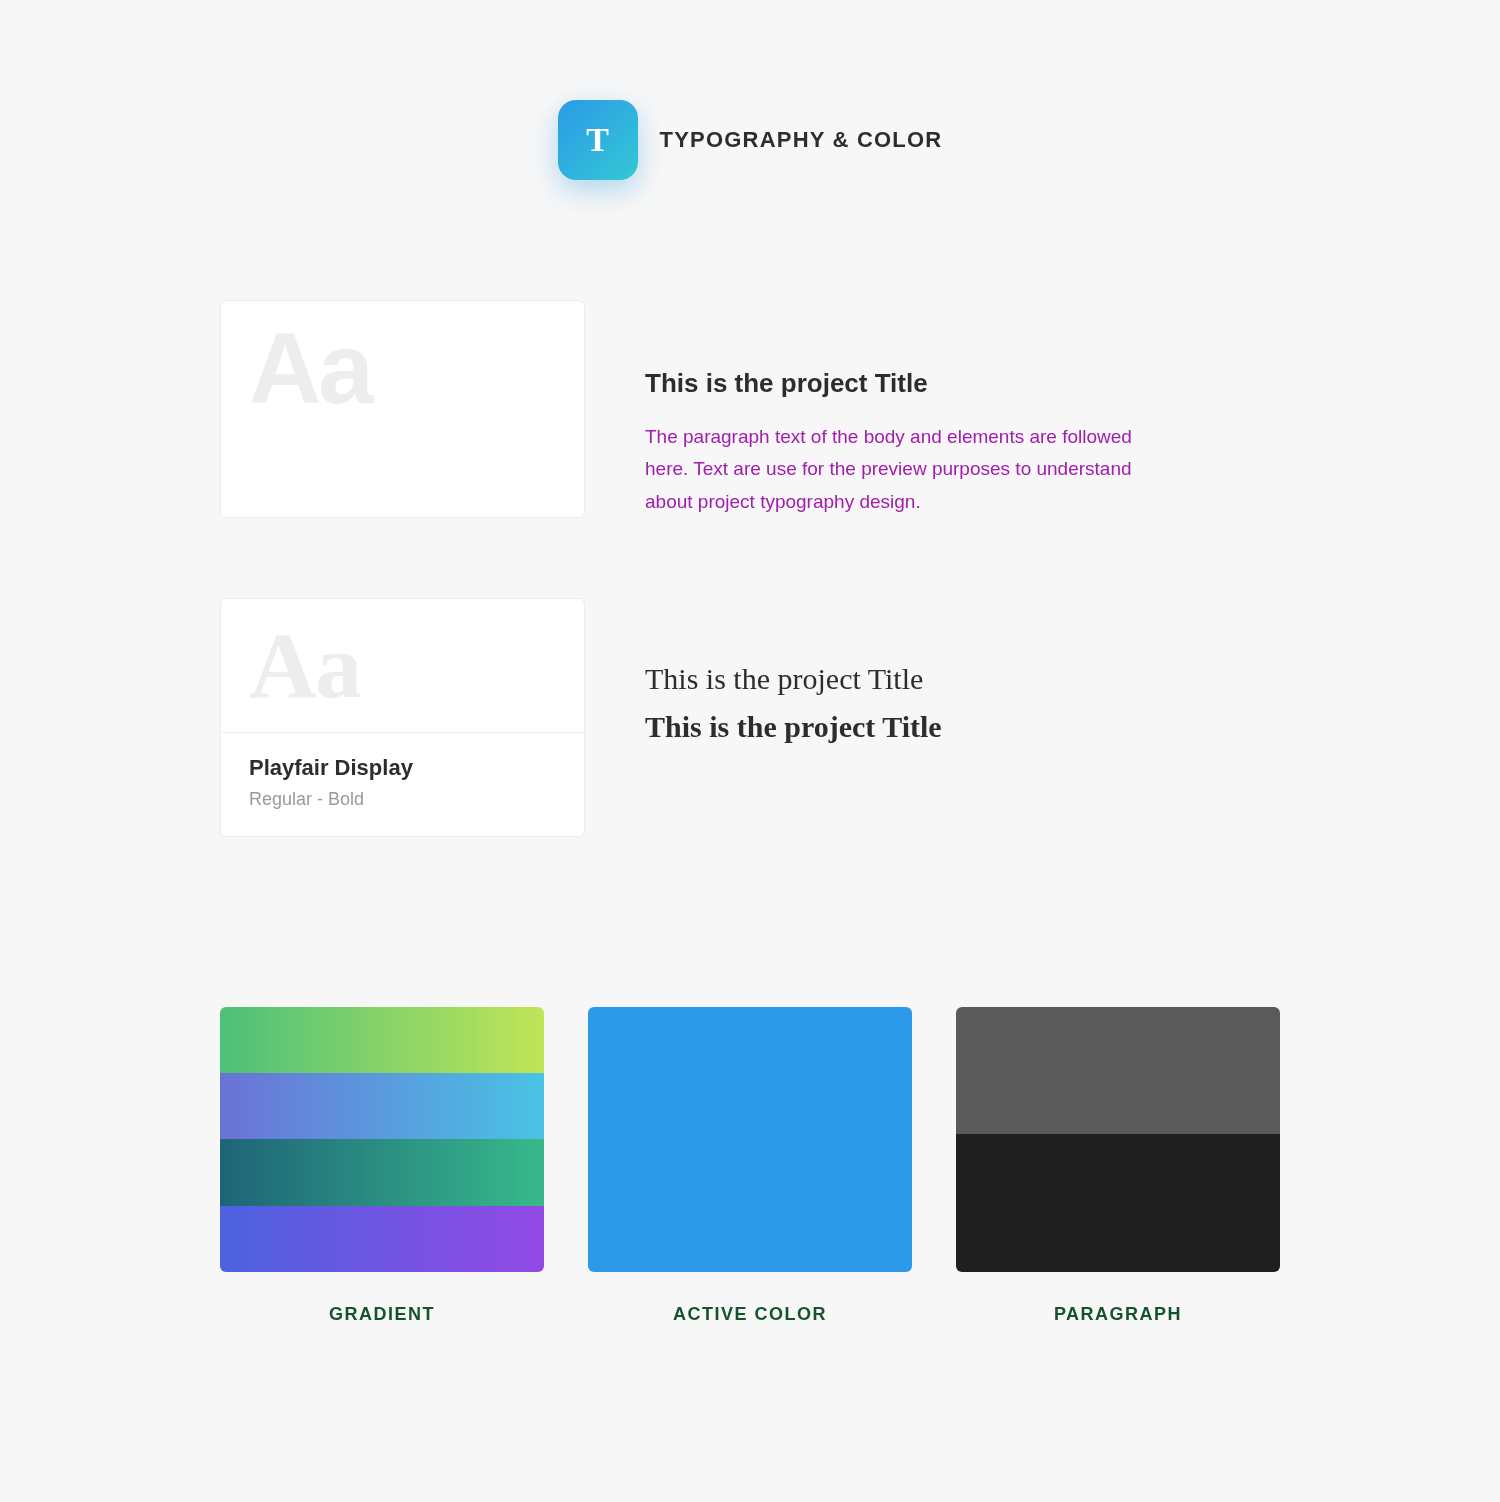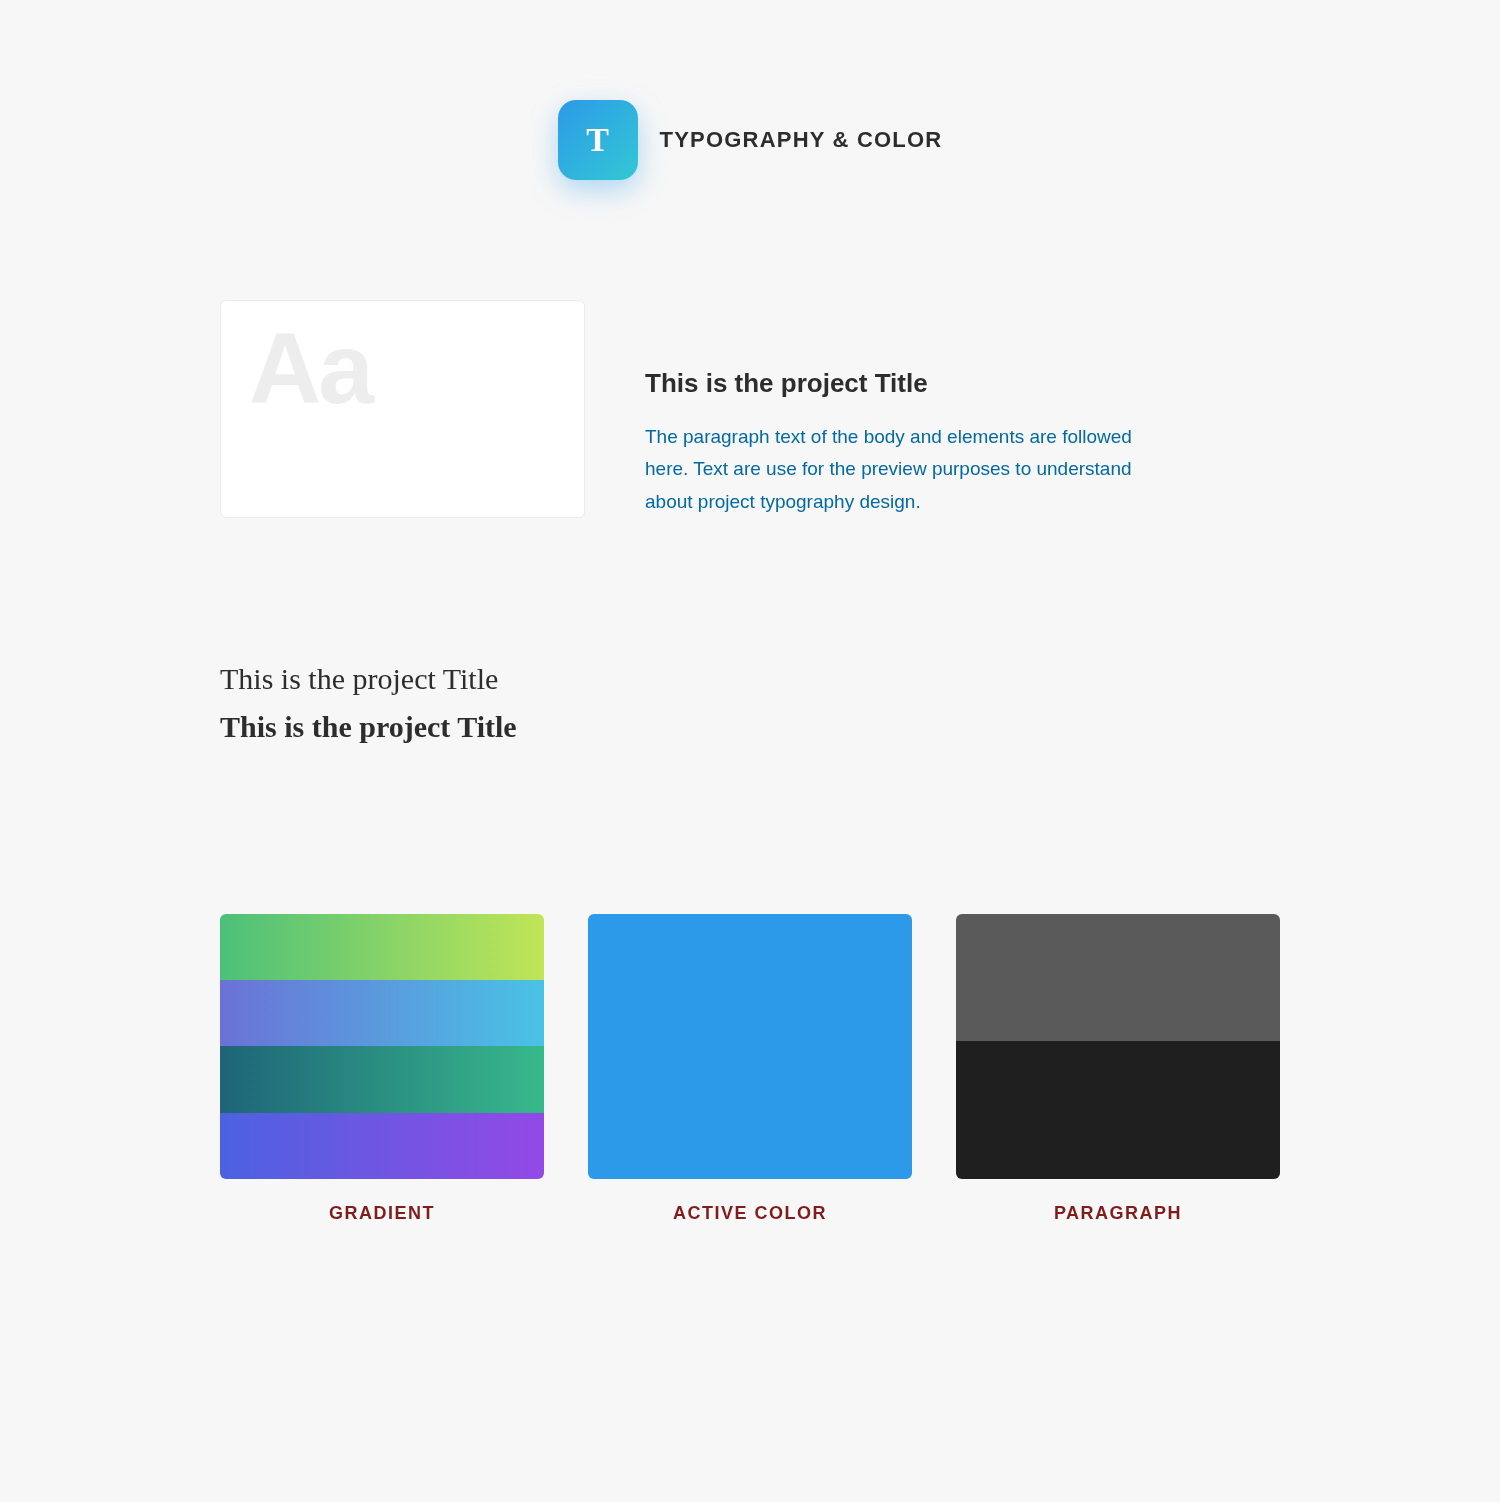--- a/index.html
+++ b/index.html
@@ -102,21 +102,21 @@
     .preview-title-sans {
       font-family: -apple-system, "Segoe UI", Arial, sans-serif;
       font-size: 26px;
       font-weight: 700;
       color: #2d2d2d;
       margin-bottom: 22px;
     }
     .preview-para {
       font-size: 19px;
       line-height: 1.7;
-      color: #0369a1;
+      color: #a21caf;
       max-width: 520px;
     }
     .preview-title-serif-reg {
       font-family: Georgia, "Times New Roman", serif;
       font-size: 30px;
       font-weight: 400;
       color: #2d2d2d;
       margin-bottom: 14px;
     }
     .preview-title-serif-bold {
@@ -139,25 +139,25 @@
     }
     .swatch {
       width: 100%;
       height: 265px;
       border-radius: 6px;
       overflow: hidden;
       display: flex;
       flex-direction: column;
     }
     .swatch-label {
-      margin-top: 24px;
+      margin-top: 32px;
       font-size: 18px;
       font-weight: 700;
       letter-spacing: 1.5px;
-      color: #7f1d1d;
+      color: #14532d;
     }
     .g-row { flex: 1; }
     .solid { width: 100%; height: 100%; }
     .para-top { flex: 48; }
     .para-bot { flex: 52; }
   </style>
 </head>
 <body>
 
 <div class="container">
@@ -175,20 +175,29 @@
         <span class="aa-sans">Aa</span>
       </div>
     </div>
     <div class="preview-block">
       <div class="preview-title-sans">This is the project Title</div>
       <div class="preview-para">The paragraph text of the body and elements are followed here. Text are use for the preview purposes to understand about project typography design.</div>
     </div>
   </div>
 
   <div class="font-row">
+    <div class="font-card">
+      <div class="font-card-preview">
+        <span class="aa-serif">Aa</span>
+      </div>
+      <div class="font-card-meta">
+        <div class="font-name">Playfair Display</div>
+        <div class="font-weights">Regular - Bold</div>
+      </div>
+    </div>
     <div class="preview-block playfair">
       <div class="preview-title-serif-reg">This is the project Title</div>
       <div class="preview-title-serif-bold">This is the project Title</div>
     </div>
   </div>
 
   <div class="swatch-row">
 
     <div class="swatch-col">
       <div class="swatch">

